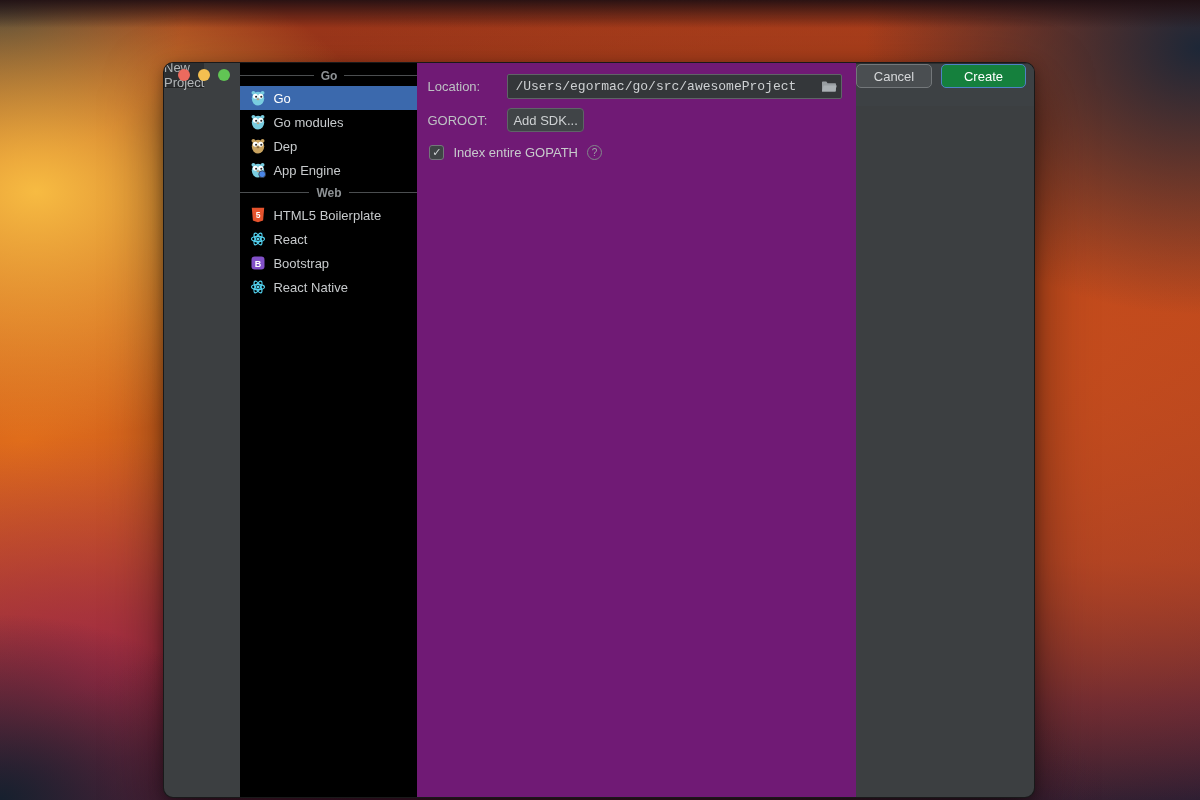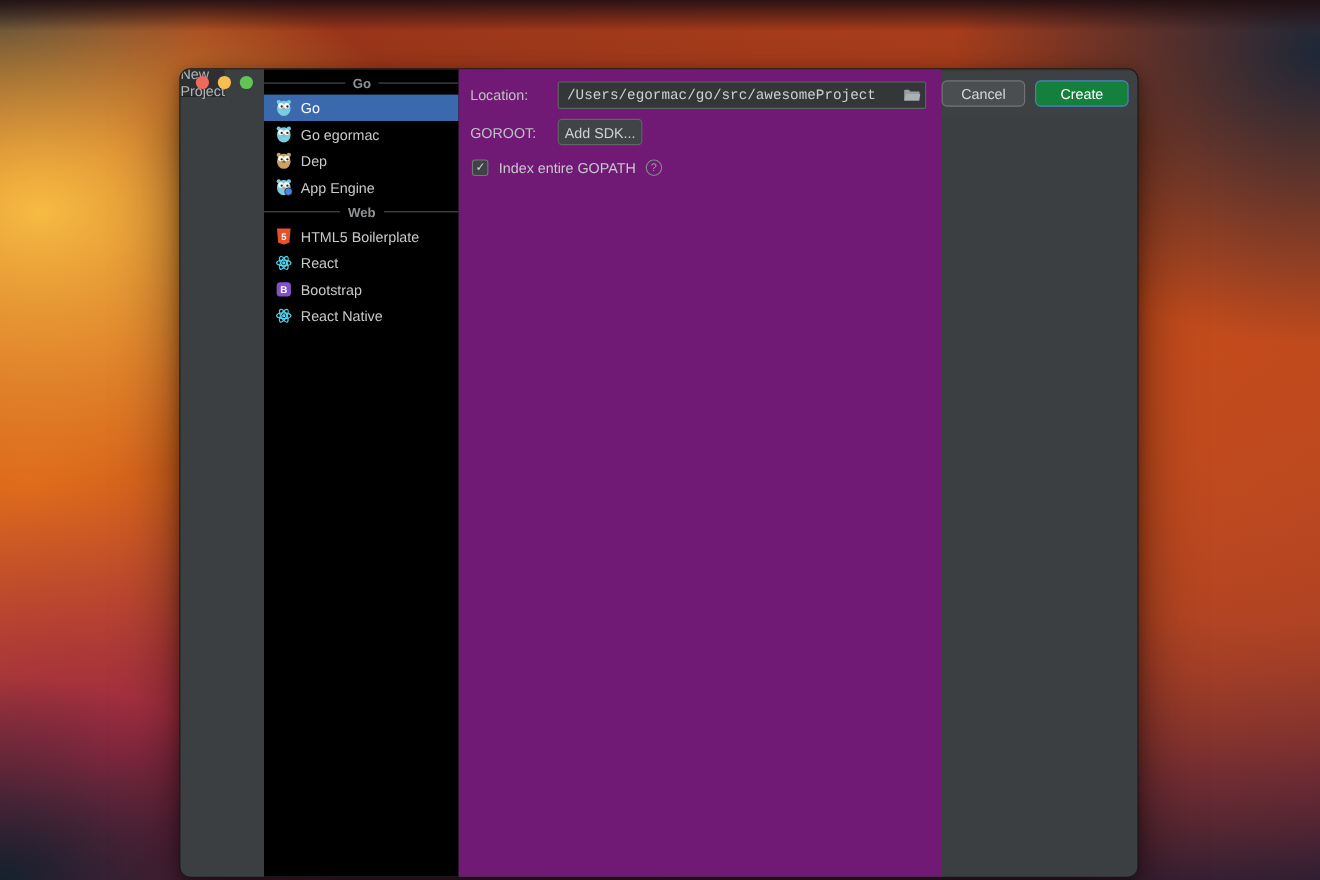--- a/index.html
+++ b/index.html
@@ -96,21 +96,21 @@
   }
   .check-label { margin:0 9px 0 9px; color:#c7cacc; }
   .help-icon {
     width:15px; height:15px; border:1px solid #82868a; border-radius:50%;
     color:#9da1a4; font-size:10px; display:flex; align-items:center;
     justify-content:center; line-height:1; cursor:pointer;
   }
 
   .footer {
     height:43px; flex:0 0 43px; background:#3d4144; border-top:1px solid #2b2d2f;
-    display:flex; align-items:center; justify-content:flex-end;
+    display:flex; align-items:flex-start; justify-content:flex-end;
     gap:9px; padding-right:8px;
   }
   .cancel-btn {
     width:76px; background:#4a4e51; border:1px solid #73777a; color:#d6d8da;
     border-radius:5px;
   }
   .create-btn {
     width:85px; background:#15803d; border:1px solid #4e82c4; color:#ffffff;
     border-radius:5px;
   }
@@ -162,21 +162,21 @@
               <circle cx="3.4" cy="2.8" r="1.9" fill="#79cde0"></circle>
               <circle cx="12.6" cy="2.8" r="1.9" fill="#79cde0"></circle>
               <ellipse cx="8" cy="8.6" rx="6.2" ry="6.9" fill="#79cde0"></ellipse>
               <circle cx="5.4" cy="6.2" r="2.5" fill="#ffffff"></circle>
               <circle cx="10.6" cy="6.2" r="2.5" fill="#ffffff"></circle>
               <circle cx="6.1" cy="6.8" r="1.05" fill="#26282a"></circle>
               <circle cx="11.3" cy="6.8" r="1.05" fill="#26282a"></circle>
               <ellipse cx="8" cy="9.2" rx="1.4" ry="1" fill="#bfa27d"></ellipse>
             </svg>
         </span>
-        <span>Go egormac</span>
+        <span>Go modules</span>
       </div>
 
       <div class="side-item">
         <span class="icn">
           <svg viewBox="0 0 16 16">
               <circle cx="3.4" cy="2.8" r="1.9" fill="#c9a35f"></circle>
               <circle cx="12.6" cy="2.8" r="1.9" fill="#c9a35f"></circle>
               <ellipse cx="8" cy="8.6" rx="6.2" ry="6.9" fill="#c9a35f"></ellipse>
               <circle cx="5.4" cy="6.2" r="2.5" fill="#ffffff"></circle>
               <circle cx="10.6" cy="6.2" r="2.5" fill="#ffffff"></circle>

